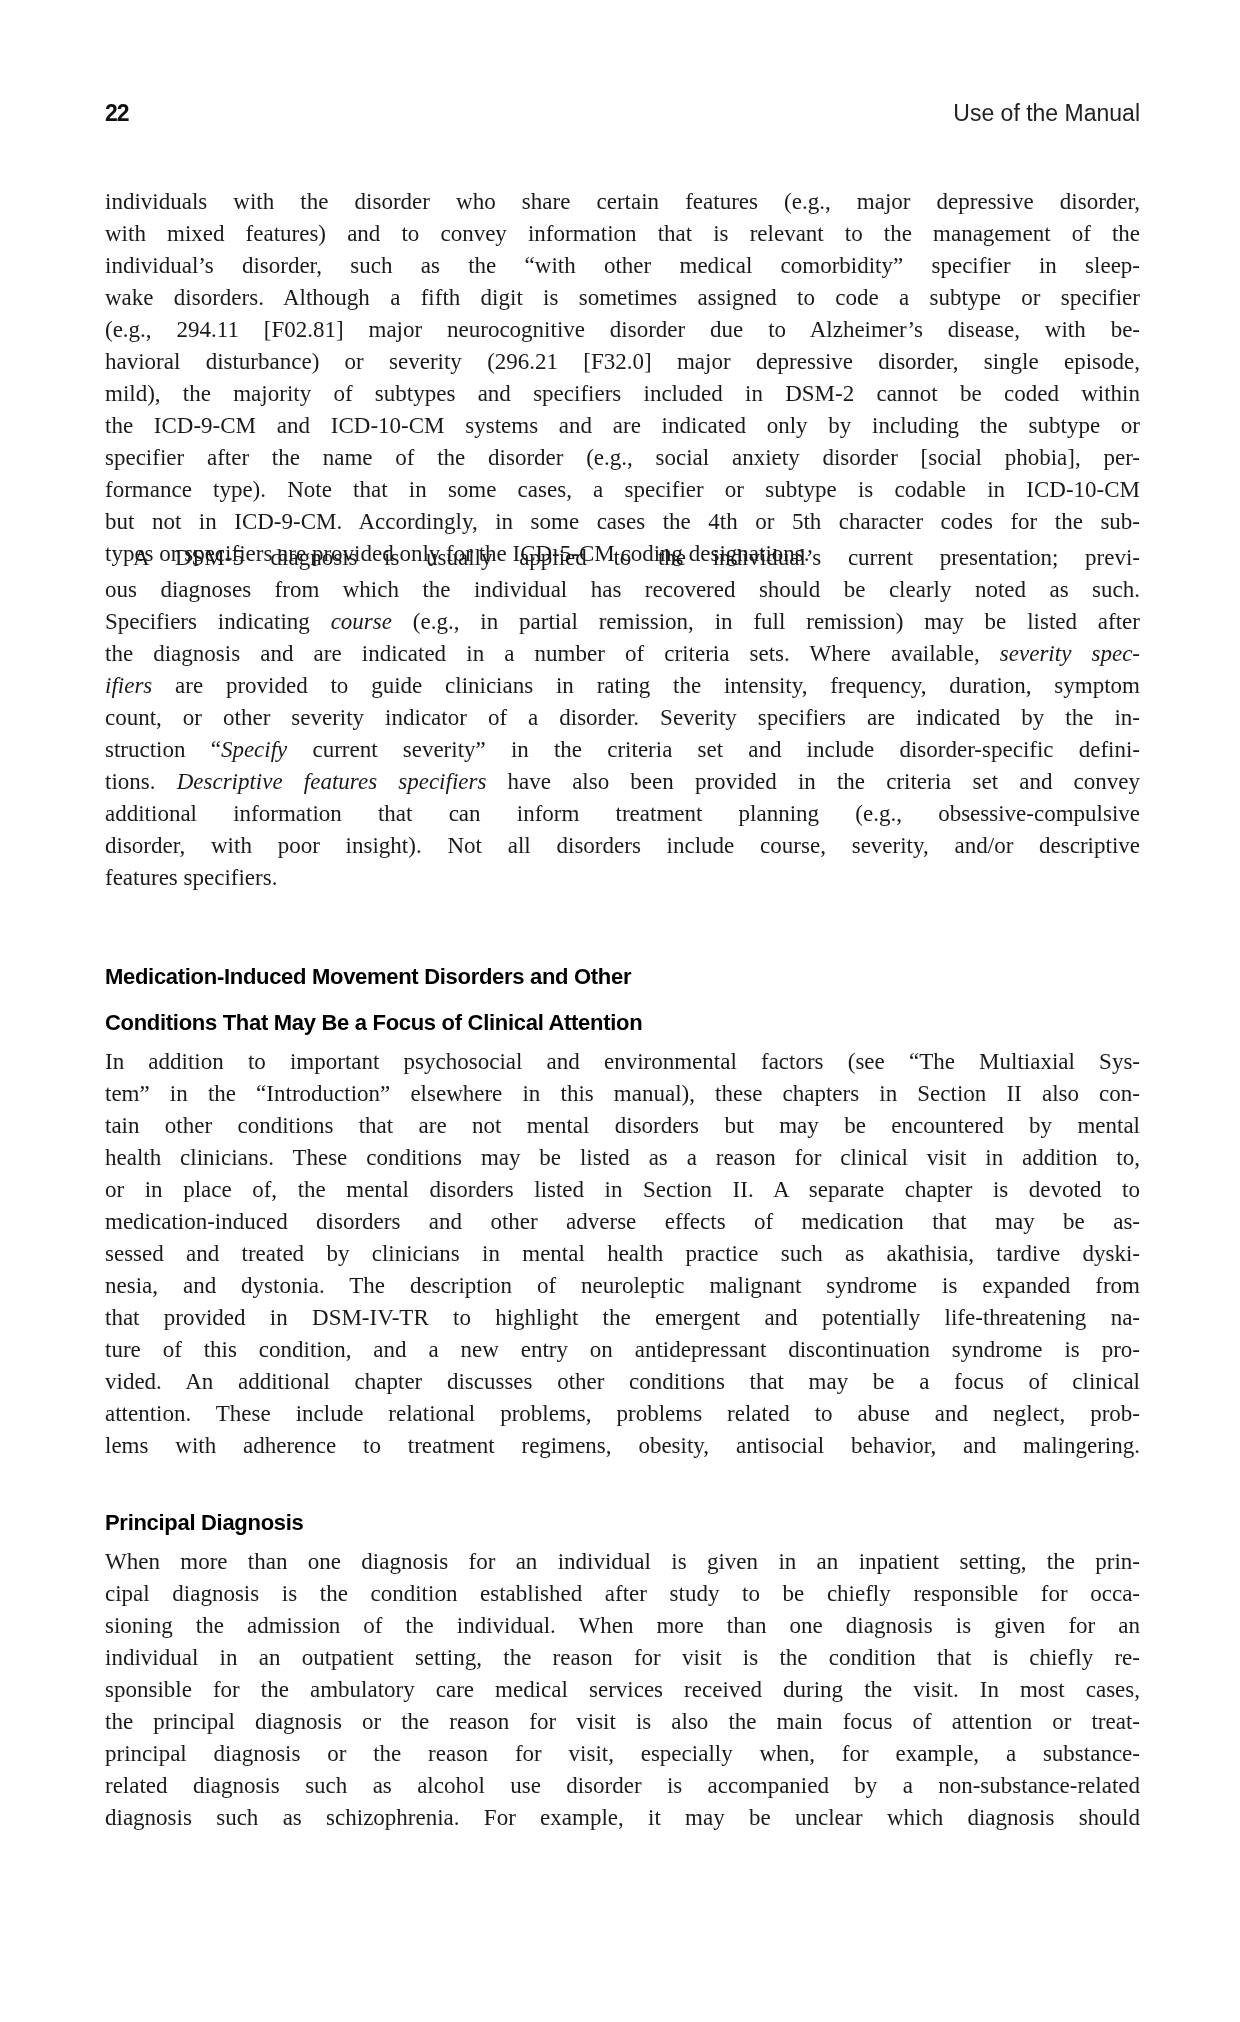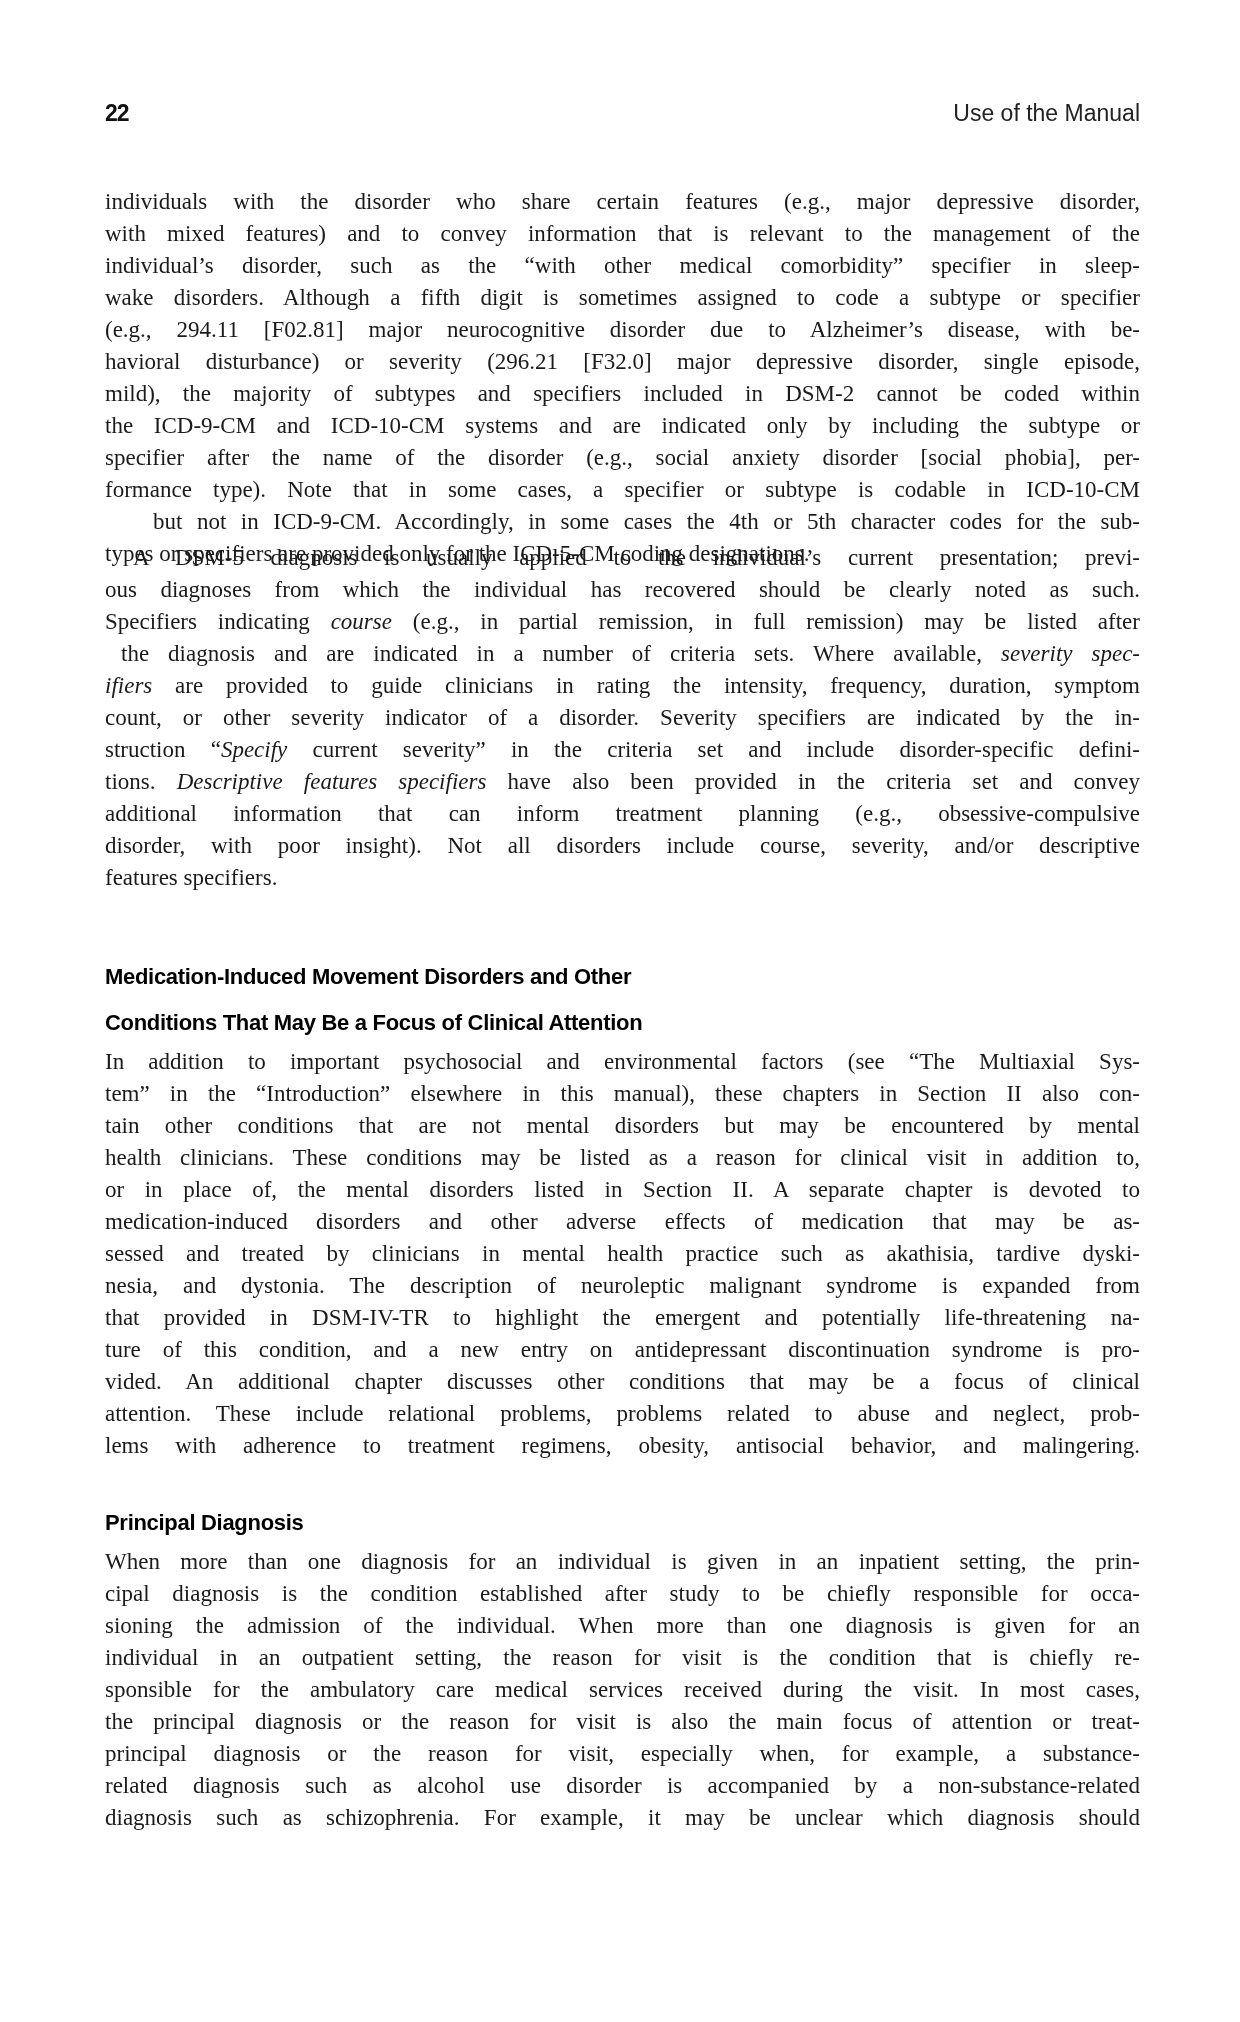--- a/index.html
+++ b/index.html
@@ -28,29 +28,29 @@
   <div class="line" style="white-space: nowrap; word-spacing: 0px;">individuals with the disorder who share certain features (e.g., major depressive disorder,</div>
   <div class="line" style="white-space: nowrap; word-spacing: 0px;">with mixed features) and to convey information that is relevant to the management of the</div>
   <div class="line" style="white-space: nowrap; word-spacing: 0px;">individual’s disorder, such as the “with other medical comorbidity” specifier in sleep-</div>
   <div class="line" style="white-space: nowrap; word-spacing: 0px;">wake disorders. Although a fifth digit is sometimes assigned to code a subtype or specifier</div>
   <div class="line" style="white-space: nowrap; word-spacing: 0px;">(e.g., 294.11 [F02.81] major neurocognitive disorder due to Alzheimer’s disease, with be-</div>
   <div class="line" style="white-space: nowrap; word-spacing: 0px;">havioral disturbance) or severity (296.21 [F32.0] major depressive disorder, single episode,</div>
   <div class="line" style="white-space: nowrap; word-spacing: 0px;">mild), the majority of subtypes and specifiers included in DSM-2 cannot be coded within</div>
   <div class="line" style="white-space: nowrap; word-spacing: 0px;">the ICD-9-CM and ICD-10-CM systems and are indicated only by including the subtype or</div>
   <div class="line" style="white-space: nowrap; word-spacing: 0px;">specifier after the name of the disorder (e.g., social anxiety disorder [social phobia], per-</div>
   <div class="line" style="white-space: nowrap; word-spacing: 0px;">formance type). Note that in some cases, a specifier or subtype is codable in ICD-10-CM</div>
-  <div class="line" style="white-space: nowrap; word-spacing: 0px; margin-left: 48px;">but not in ICD-9-CM. Accordingly, in some cases the 4th or 5th character codes for the sub-</div>
+  <div class="line" style="white-space: nowrap; word-spacing: 0px;">but not in ICD-9-CM. Accordingly, in some cases the 4th or 5th character codes for the sub-</div>
   <div class="line last">types or specifiers are provided only for the ICD-5-CM coding designations.</div>
 </div>
 
 <div class="block" style="top:542px;">
   <div class="line indent" style="white-space: nowrap; word-spacing: 0px;">A DSM-5 diagnosis is usually applied to the individual’s current presentation; previ-</div>
   <div class="line" style="white-space: nowrap; word-spacing: 0px;">ous diagnoses from which the individual has recovered should be clearly noted as such.</div>
   <div class="line" style="white-space: nowrap; word-spacing: 0.00120192px;"><span>Specifiers indicating </span><i>course</i><span> (e.g., in partial remission, in full remission) may be listed after</span></div>
-  <div class="line" style="white-space: nowrap; word-spacing: 0px; margin-left: 16px;"><span>the diagnosis and are indicated in a number of criteria sets. Where available, </span><i>severity spec-</i></div>
+  <div class="line" style="white-space: nowrap; word-spacing: 0px;"><span>the diagnosis and are indicated in a number of criteria sets. Where available, </span><i>severity spec-</i></div>
   <div class="line" style="white-space: nowrap; word-spacing: 0px;"><i>ifiers</i><span> are provided to guide clinicians in rating the intensity, frequency, duration, symptom</span></div>
   <div class="line" style="white-space: nowrap; word-spacing: 0px;">count, or other severity indicator of a disorder. Severity specifiers are indicated by the in-</div>
   <div class="line" style="white-space: nowrap; word-spacing: -0.00142045px;"><span>struction “</span><i>Specify</i><span> current severity” in the criteria set and include disorder-specific defini-</span></div>
   <div class="line" style="white-space: nowrap; word-spacing: 0.00120192px;"><span>tions. </span><i>Descriptive features specifiers</i><span> have also been provided in the criteria set and convey</span></div>
   <div class="line" style="white-space: nowrap; word-spacing: 0px;">additional information that can inform treatment planning (e.g., obsessive-compulsive</div>
   <div class="line" style="white-space: nowrap; word-spacing: 0px;">disorder, with poor insight). Not all disorders include course, severity, and/or descriptive</div>
   <div class="line last">features specifiers.</div>
 </div>
 
 <div class="block" style="top:954px;">

